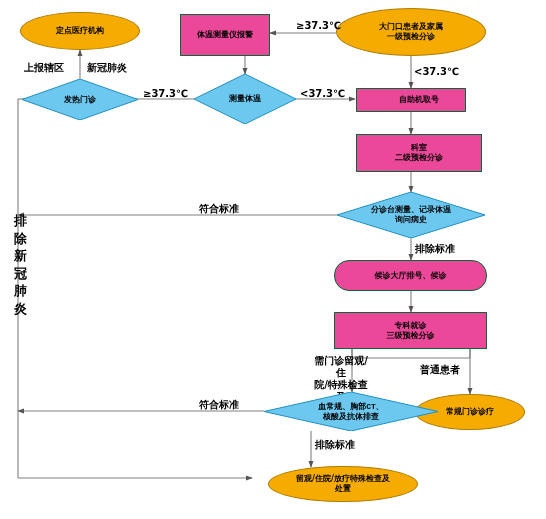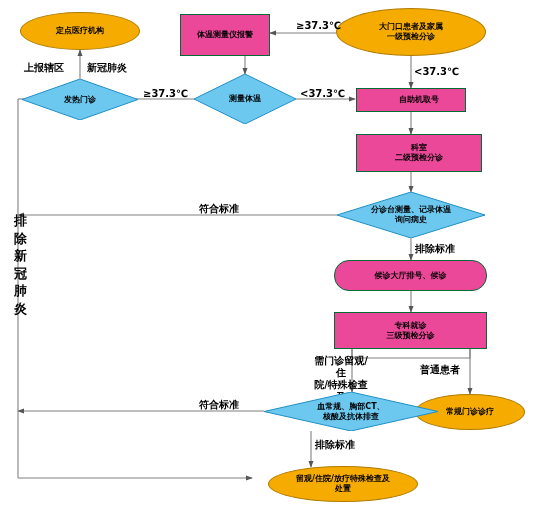--- a/index.html
+++ b/index.html
@@ -49,20 +49,21 @@
     border: 1px solid #006b34;
   }
   .term {
     background: #f5ab00;
     border: 1px solid #b07c00;
     border-radius: 50%;
   }
   .dec {
     background: transparent;
     border: none;
+    font-family: Liberation Mono, monospace;
   }
   .dec .shape {
     position: absolute;
     left: 0;
     top: 0;
     width: 100%;
     height: 100%;
     z-index: 1;
   }
   .edge-label {

